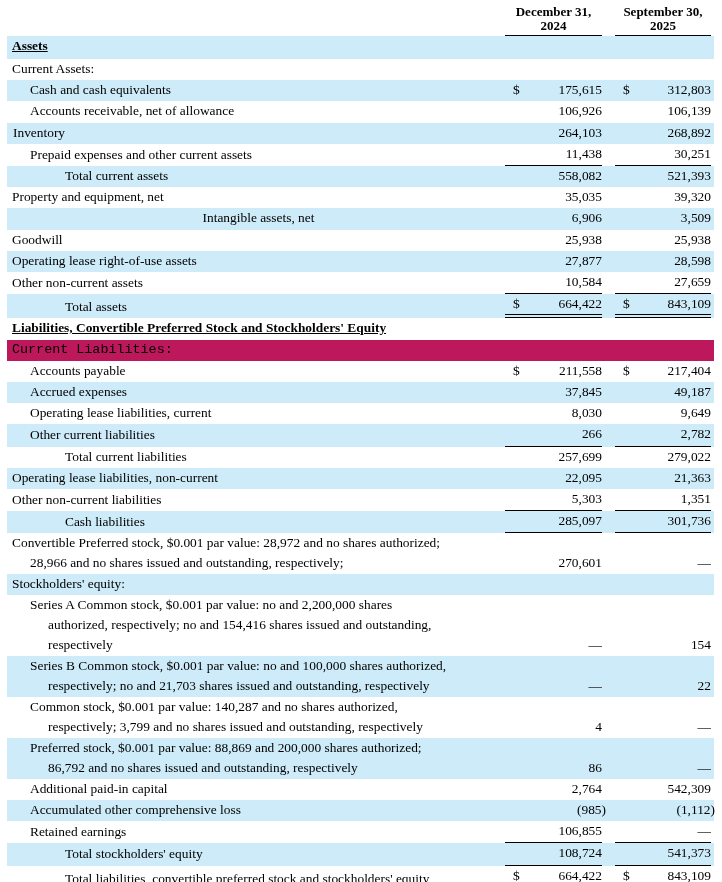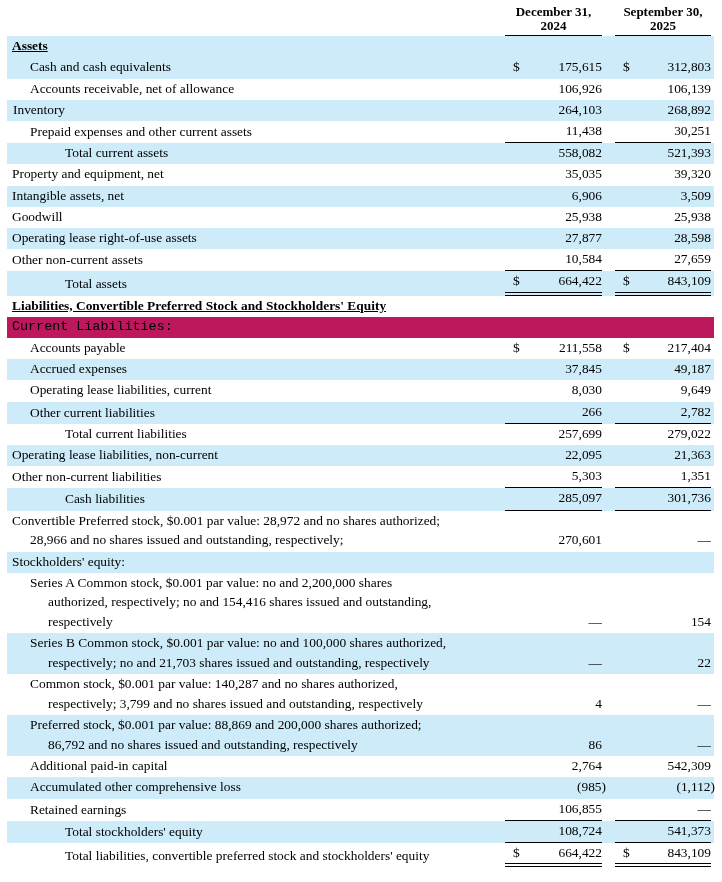--- a/index.html
+++ b/index.html
@@ -54,37 +54,54 @@
       <div>2024</div>
     </div>
     <div class="hgap"></div>
     <div class="hcol c2">
       <div>September 30,</div>
       <div>2025</div>
     </div>
     <div class="hpad"></div>
   </div>
   <div id="rows">
-      <div class="row shade sect" style="background: rgb(205, 235, 248);">
+      <div class="row shade sect" style="background: rgb(205, 235, 248); flex-direction: column;">
         <div class="lbl">
           <div class="lline" style="padding-left: 5px;">Assets</div>
         </div>
         <div class="cols">
           <div class="col">
             <span class="d"></span>
             <span class="v"></span>
           </div>
           <div class="gap"></div>
           <div class="col c2">
             <span class="d"></span>
             <span class="v"></span>
           </div>
           <div class="rpad"></div>
         </div>
       </div>
+      <div class="row">
+        <div class="lbl">
+          <div class="lline" style="padding-left: 5px;">Current Assets:</div>
+        </div>
+        <div class="cols">
+          <div class="col">
+            <span class="d"></span>
+            <span class="v"></span>
+          </div>
+          <div class="gap"></div>
+          <div class="col c2">
+            <span class="d"></span>
+            <span class="v"></span>
+          </div>
+          <div class="rpad"></div>
+        </div>
+      </div>
       <div class="row shade" style="background: rgb(205, 235, 248);">
         <div class="lbl">
           <div class="lline" style="padding-left: 23px;">Cash and cash equivalents</div>
         </div>
         <div class="cols">
           <div class="col">
             <span class="d">$</span>
             <span class="v">175,615</span>
           </div>
           <div class="gap"></div>
@@ -175,21 +192,21 @@
           <div class="gap"></div>
           <div class="col c2">
             <span class="d"></span>
             <span class="v">39,320</span>
           </div>
           <div class="rpad"></div>
         </div>
       </div>
       <div class="row shade" style="background: rgb(205, 235, 248);">
         <div class="lbl">
-          <div class="lline" style="padding-left: 5px;">Intangible assets, net</div>
+          <div class="lline" style="padding-left: 5px; text-align: center;">Intangible assets, net</div>
         </div>
         <div class="cols">
           <div class="col">
             <span class="d"></span>
             <span class="v">6,906</span>
           </div>
           <div class="gap"></div>
           <div class="col c2">
             <span class="d"></span>
             <span class="v">3,509</span>

